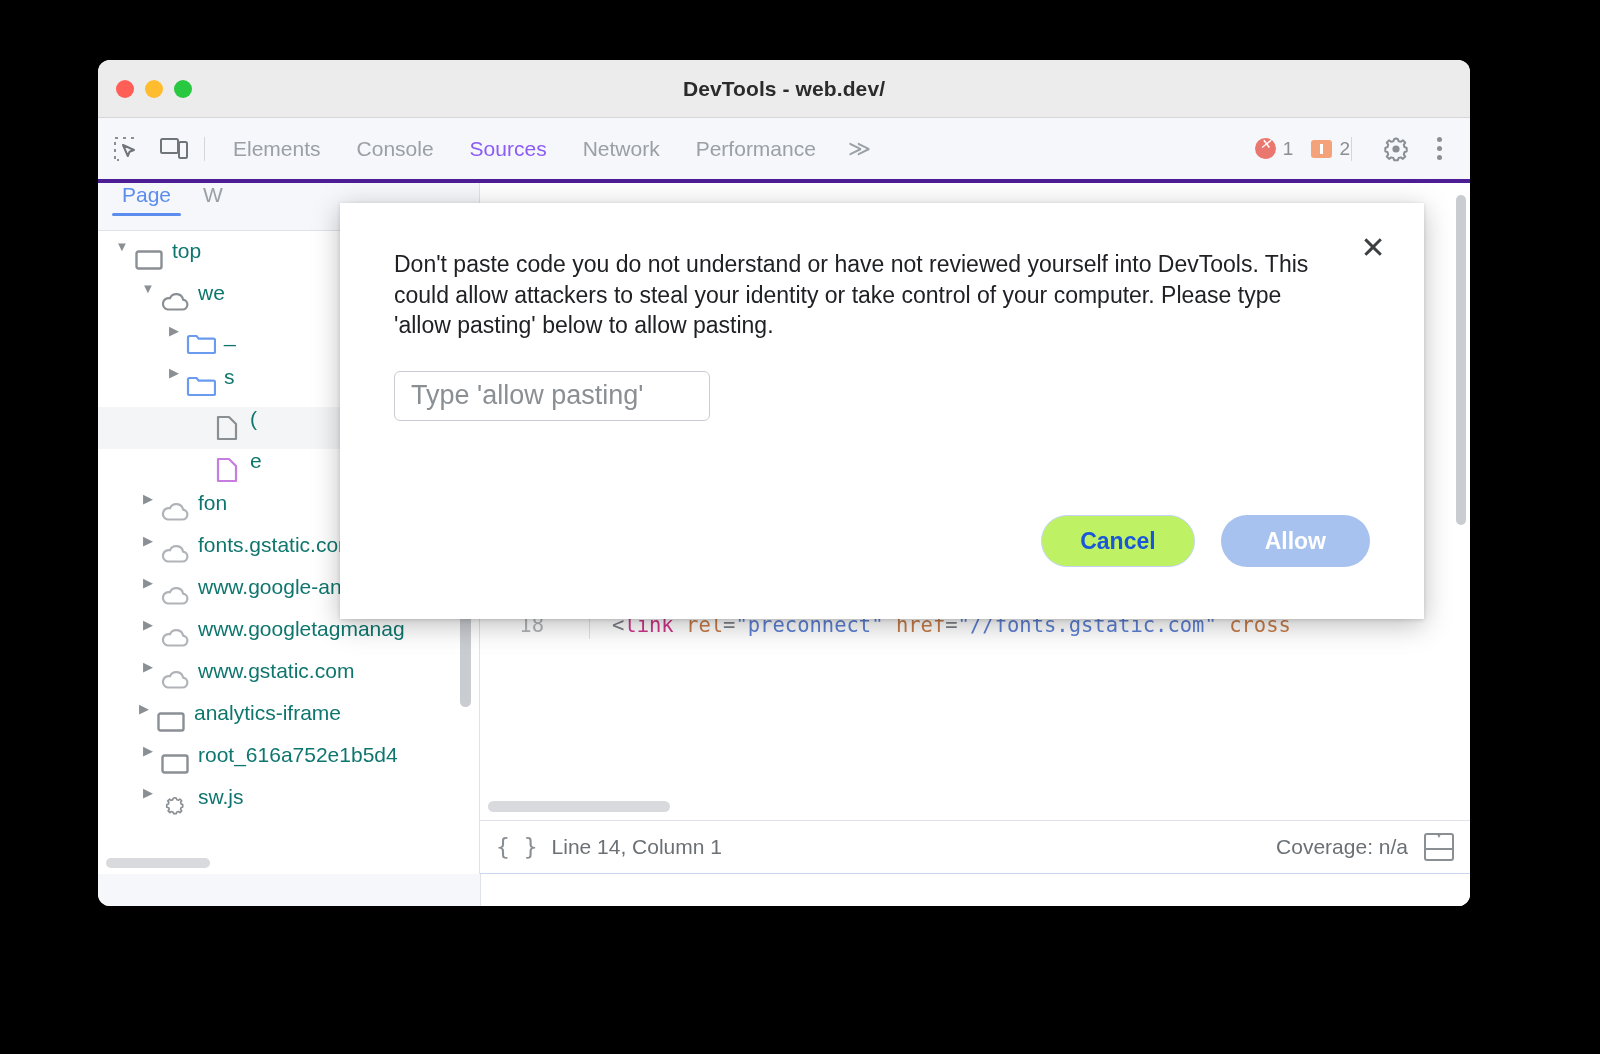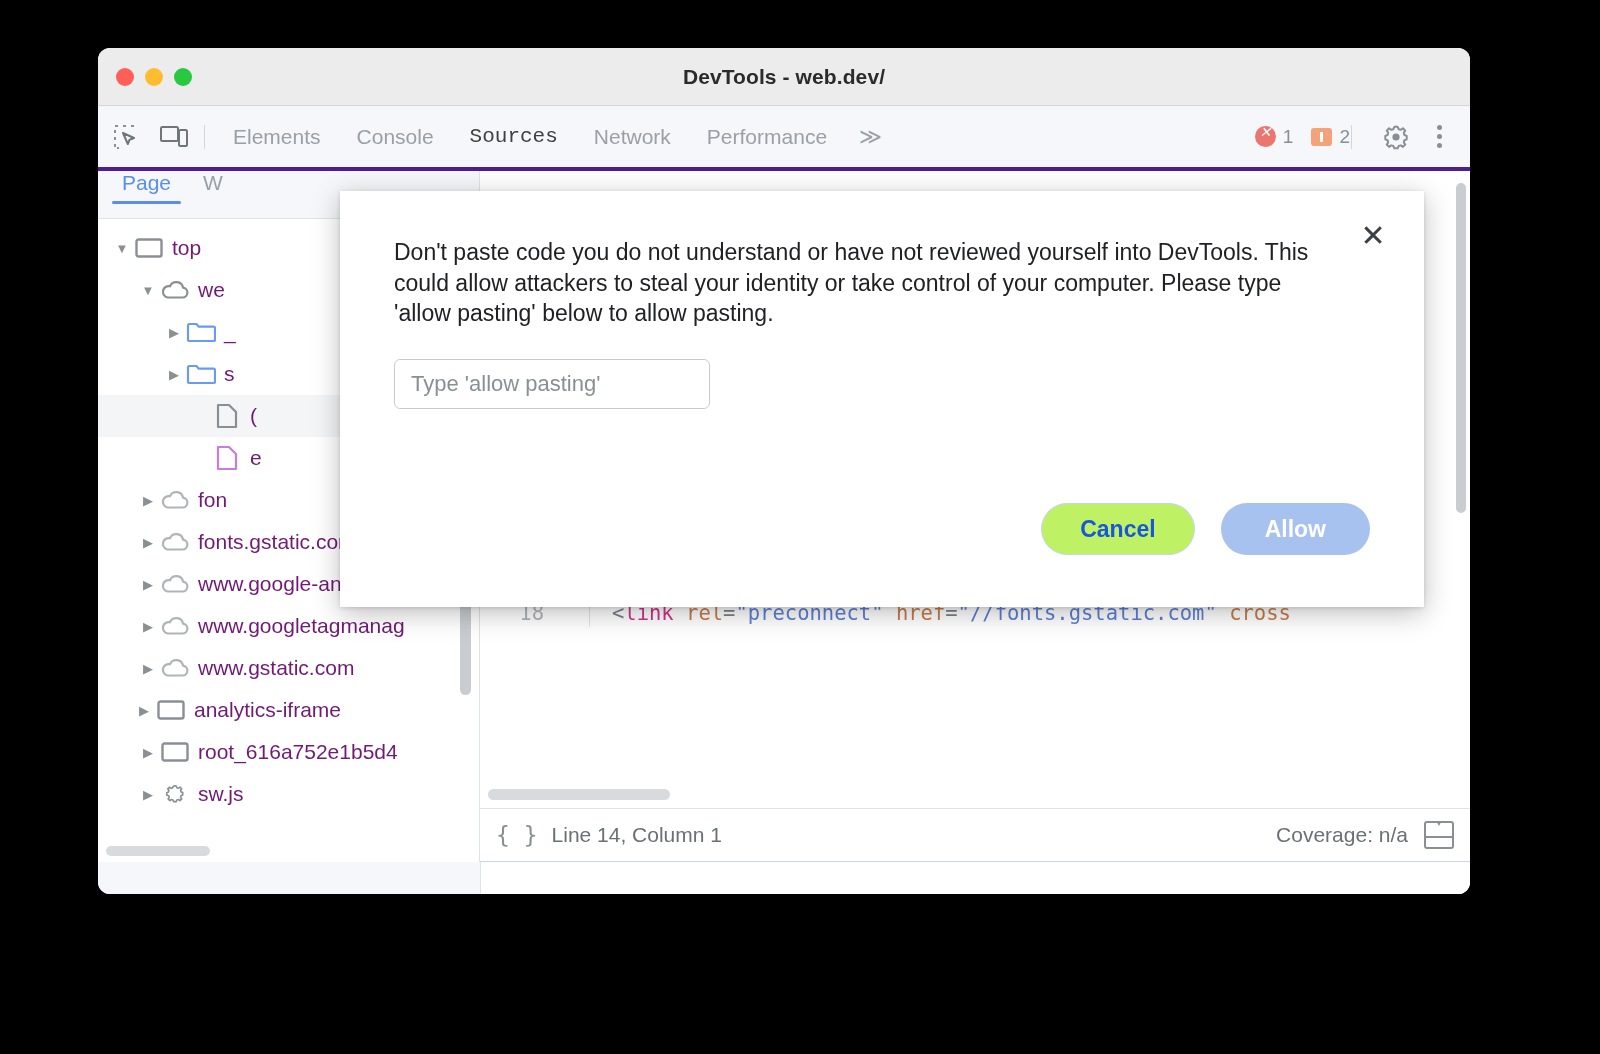--- a/index.html
+++ b/index.html
@@ -6,21 +6,21 @@
   html, body {
     width: 1600px; height: 1054px;
     background: #000;
     font-family: "Liberation Sans", sans-serif;
     overflow: hidden;
   }
 
   
   #window {
     position: absolute;
-    left: 98px; top: 48px;
+    left: 98px; top: 60px;
     width: 1372px; height: 846px;
     background: #ffffff;
     border-radius: 12px;
     overflow: hidden;
     box-shadow: 0 14px 48px rgba(0,0,0,.55);
   }
 
   
   #titlebar {
     position: relative;
@@ -48,21 +48,21 @@
     display: flex; align-items: center;
     position: relative;
   }
   .tool-icon { width: 40px; height: 32px; display: flex; align-items: center; justify-content: center; margin-left: 8px; }
   .tool-icon svg { display: block; }
   .strip-sep { width: 1px; height: 24px; background: #d3d7dc; margin: 0 10px; }
   #maintabs { display: flex; align-items: center; gap: 0; }
   .mtab {
     font-size: 21px; color: #9aa0a6; padding: 0 18px; white-space: nowrap;
   }
-  .mtab.active { color: #404040; font-family: Liberation Mono, monospace; }
+  .mtab.active { color: #8b5cf6; }
   .chev { color: #9aa0a6; font-size: 22px; padding: 0 14px; letter-spacing: -3px; }
   #badges { position: absolute; right: 120px; display: flex; align-items: center; gap: 18px; }
   .badge { display: flex; align-items: center; gap: 7px; font-size: 19px; color: #8a8f94; }
   .b-err { width: 21px; height: 21px; border-radius: 50%; background: #e9776f; position: relative; }
   .b-err:after { content:"✕"; position:absolute; left:0; right:0; top:-2px; text-align:center; color:#fff; font-size:14px; }
   .b-warn { width: 21px; height: 18px; background: #f4a27a; border-radius: 3px; position: relative; }
   .b-warn:after { content:""; position:absolute; left:9px; top:4px; width:3px; height:10px; background:#fff; }
   #striptools { position: absolute; right: 14px; display: flex; align-items: center; gap: 6px; }
   .kebab { width: 34px; display:flex; flex-direction:column; align-items:center; gap:4px; }
   .kebab i { width:5px; height:5px; border-radius:50%; background:#8a8f94; display:block; }
@@ -72,21 +72,21 @@
 
   
   #navigator { width: 382px; border-right: 1px solid #dfe2e6; display: flex; flex-direction: column; background: #fff; position: relative; }
   #navtabs { height: 48px; display: flex; align-items: flex-start; background: #f5f7fa; border-bottom: 1px solid #dfe2e6; }
   .ntab { font-size: 21px; color: #9aa0a6; padding: 0 16px 9px 16px; position: relative; }
   .ntab:first-child { margin-left: 8px; }
   .ntab.active { color: #5b8dee; }
   .ntab.active:after { content:""; position:absolute; left:6px; right:6px; bottom:0; height:3px; background:#5b8dee; border-radius:2px; }
 
   #tree { flex: 1; overflow: hidden; padding-top: 8px; position: relative; }
-  .trow { height: 42px; display: flex; align-items: center; font-size: 21px; color: #701a75; white-space: nowrap; }
+  .trow { height: 42px; display: flex; font-size: 21px; color: #0f766e; white-space: nowrap; }
   .trow.sel { background: #f4f5f6; }
   .arrow { width: 20px; text-align: center; color: #8a8f94; font-size: 13px; flex: 0 0 20px; }
   .arrow.down:before { content: "▼"; }
   .arrow.right:before { content: "▶"; }
   .arrow.none:before { content: ""; }
   .ticon { width: 34px; display: flex; align-items: center; justify-content: center; flex: 0 0 34px; }
   .tlabel { padding-left: 6px; overflow: hidden; }
 
   #navhscroll { position: absolute; left: 8px; bottom: 6px; width: 104px; height: 10px; border-radius: 5px; background: #d8dadd; }
   #navvscroll { position: absolute; right: 8px; top: 318px; width: 11px; height: 158px; border-radius: 6px; background: #c9ccd0; }
@@ -143,21 +143,21 @@
     position: absolute; right: 30px; top: 24px;
     width: 42px; height: 42px; display: flex; align-items: center; justify-content: center;
     font-size: 30px; color: #3c4043; line-height: 1;
   }
   #dlg-title { font-size: 30px; color: #202124; font-weight: normal; margin-bottom: 16px; letter-spacing: .1px; }
   #dlg-msg { font-size: 23px; line-height: 1.33; color: #202124; max-width: 930px; }
   #dlg-input {
     margin-top: 30px;
     width: 316px; height: 50px;
     border: 1px solid #c8ccd0; border-radius: 6px;
-    font-size: 22px; color: #5f6368;
+    font-size: 27px; color: #5f6368;
     padding: 0 16px;
     font-family: "Liberation Sans", sans-serif;
     background: #fff;
   }
   #dlg-input::placeholder { color: #8a8f94; }
   #dlg-actions { position: absolute; right: 54px; bottom: 52px; display: flex; gap: 26px; align-items: center; }
   .dbtn { height: 52px; border-radius: 26px; font-size: 23px; font-weight: bold; display: flex; align-items: center; justify-content: center; padding: 0 38px; }
   .dbtn.cancel { border: 1px solid #c3d4f5; color: #1a56db; background: #bef264; }
   .dbtn.allow  { background: #a7c2ef; color: #ffffff; border: none; padding: 0 44px; }
 </style>

